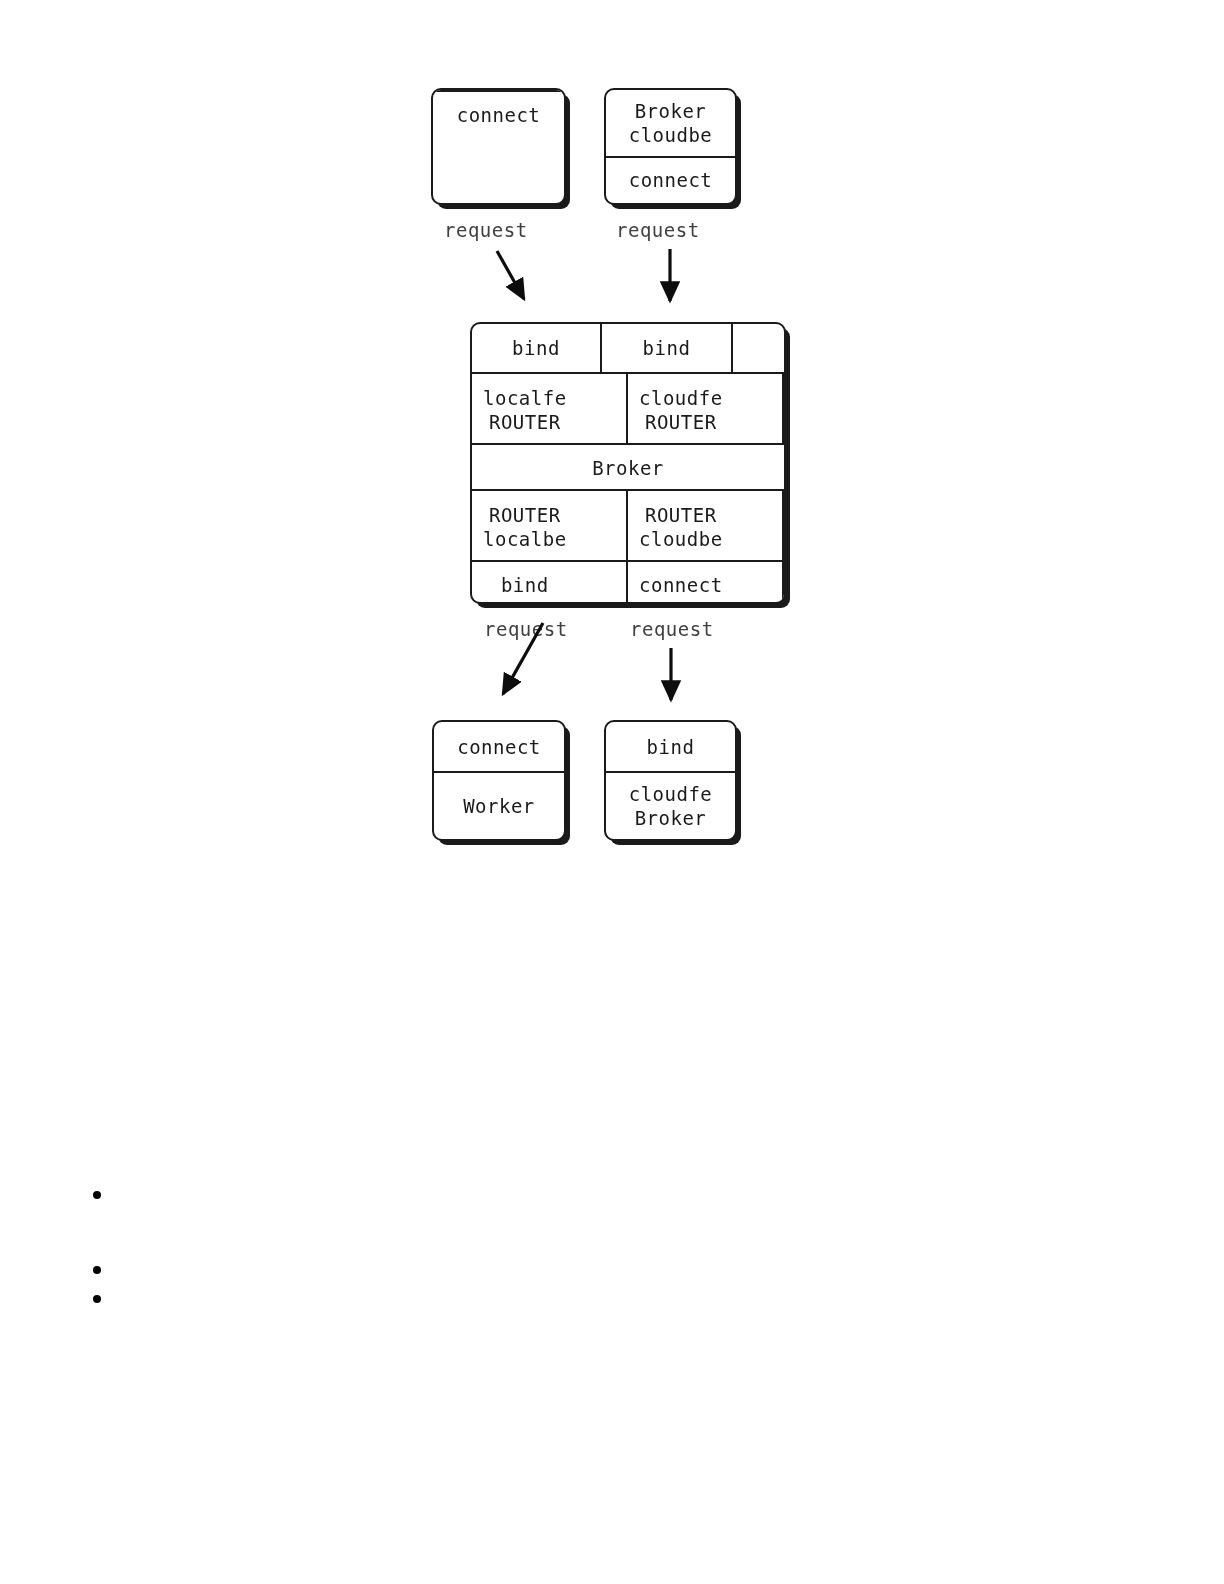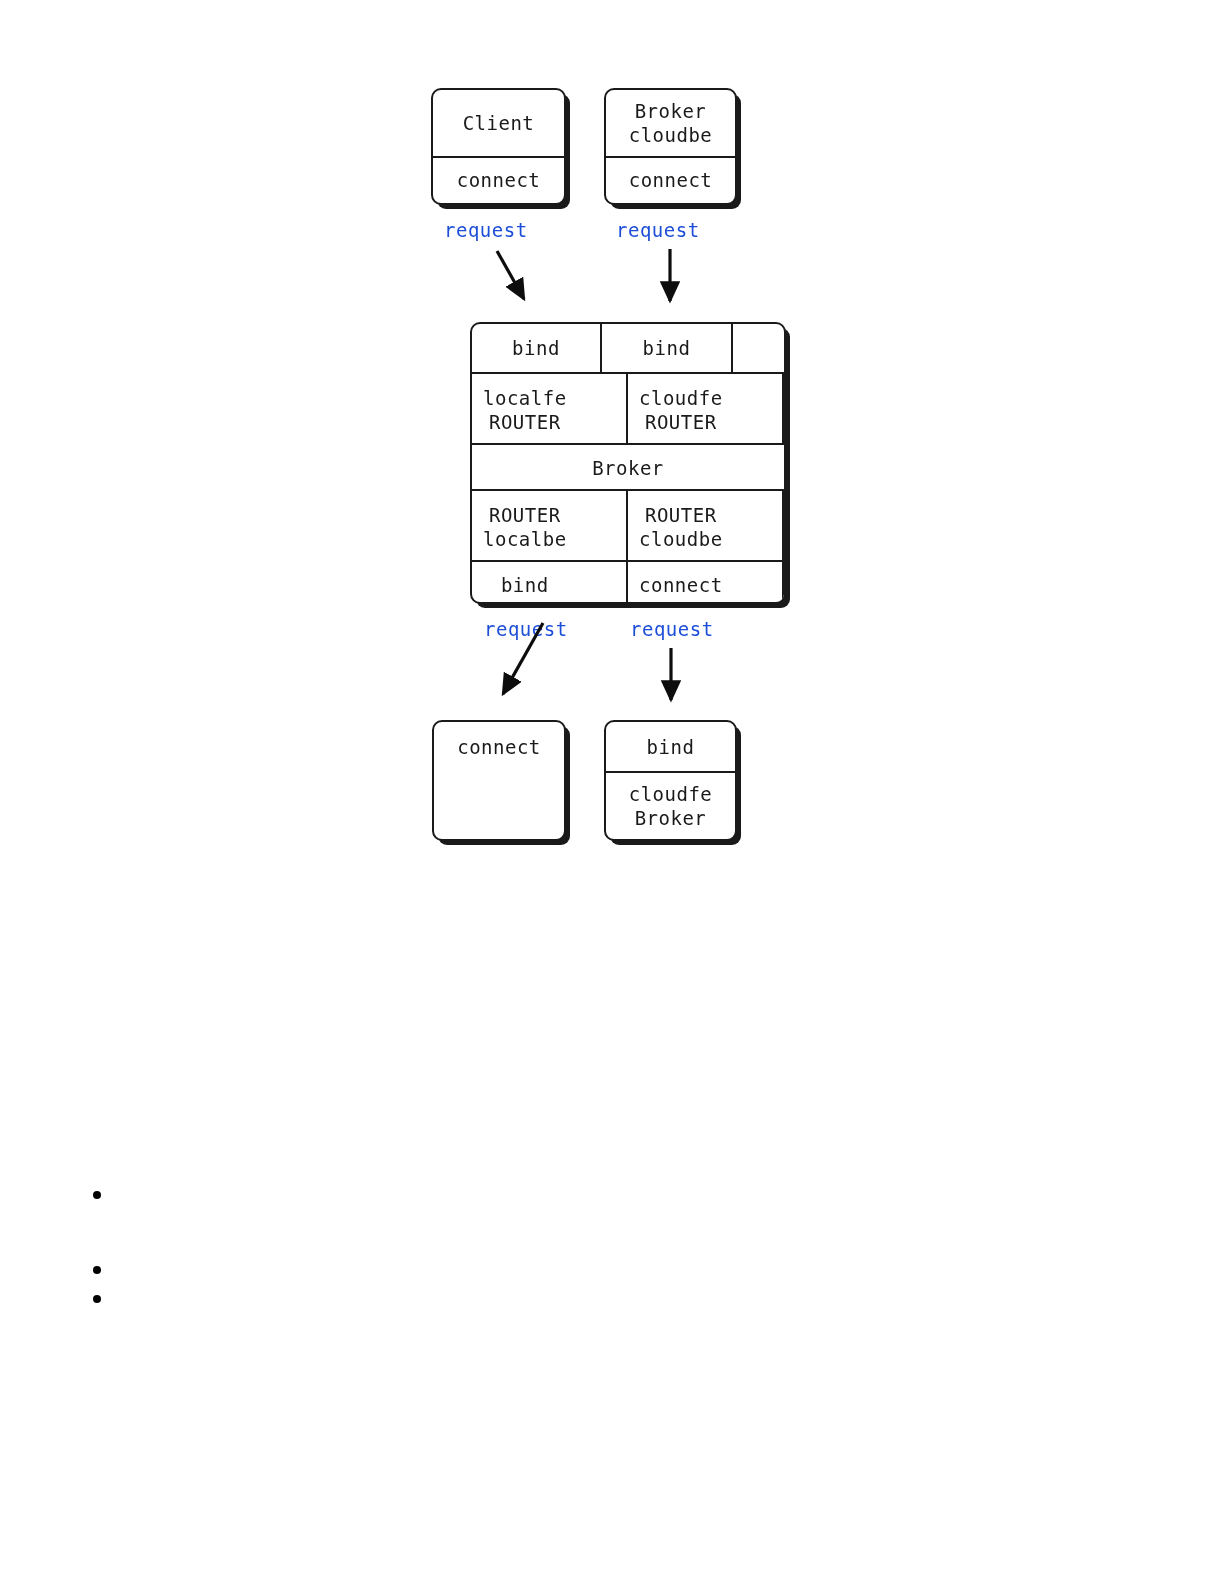--- a/index.html
+++ b/index.html
@@ -89,21 +89,21 @@
   .bcell.col3 { flex: 1; border-left: 2.5px solid #1a1a1a; }
   .bcell.full { width: 100%; }
 
   
   .edge-label {
     position: absolute;
     font-size: 19px;
     line-height: 22px;
     letter-spacing: 0.5px;
     white-space: nowrap;
-    color: #1d4ed8;
+    color: #404040;
   }
 
   
   #arrows {
     position: absolute;
     left: 0;
     top: 0;
     width: 1224px;
     height: 900px;
     pointer-events: none;
@@ -140,21 +140,20 @@
   #bullet-list li.gap-1 { margin-top: 22px; }
   #bullet-list li.gap-2 { margin-top: 57px; }
   #bullet-list li.gap-3 { margin-top: 11px; }
 </style>
 </head>
 <body>
 
 <div id="diagram-canvas">
 
   <div class="node node-small" style="left:431px; top:88px; width:135px; height:117px;">
-    <div class="cell cell-head">Client</div>
     <div class="cell cell-foot divider-top">connect</div>
   </div>
 
   <div class="node node-small" style="left:604px; top:88px; width:133px; height:117px;">
     <div class="cell cell-head">Broker
 cloudbe</div>
     <div class="cell cell-foot divider-top">connect</div>
   </div>
 
   <div class="edge-label" style="left:444px; top:219px;">request</div>
@@ -195,20 +194,21 @@
       <div class="bcell col3"></div>
     </div>
   </div>
 
   <div class="edge-label" style="left:484px; top:618px;">request</div>
 
   <div class="edge-label" style="left:630px; top:618px;">request</div>
 
   <div class="node node-small" style="left:432px; top:720px; width:134px; height:121px;">
     <div class="cell cell-head" style="height:42%;">connect</div>
+    <div class="cell cell-foot divider-top" style="height:58%;">Worker</div>
   </div>
 
   <div class="node node-small" style="left:604px; top:720px; width:133px; height:121px;">
     <div class="cell cell-head" style="height:42%;">bind</div>
     <div class="cell cell-foot divider-top" style="height:58%;">cloudfe
 Broker</div>
   </div>
 
   <svg id="arrows" viewBox="0 0 1224 900">
     <defs>

